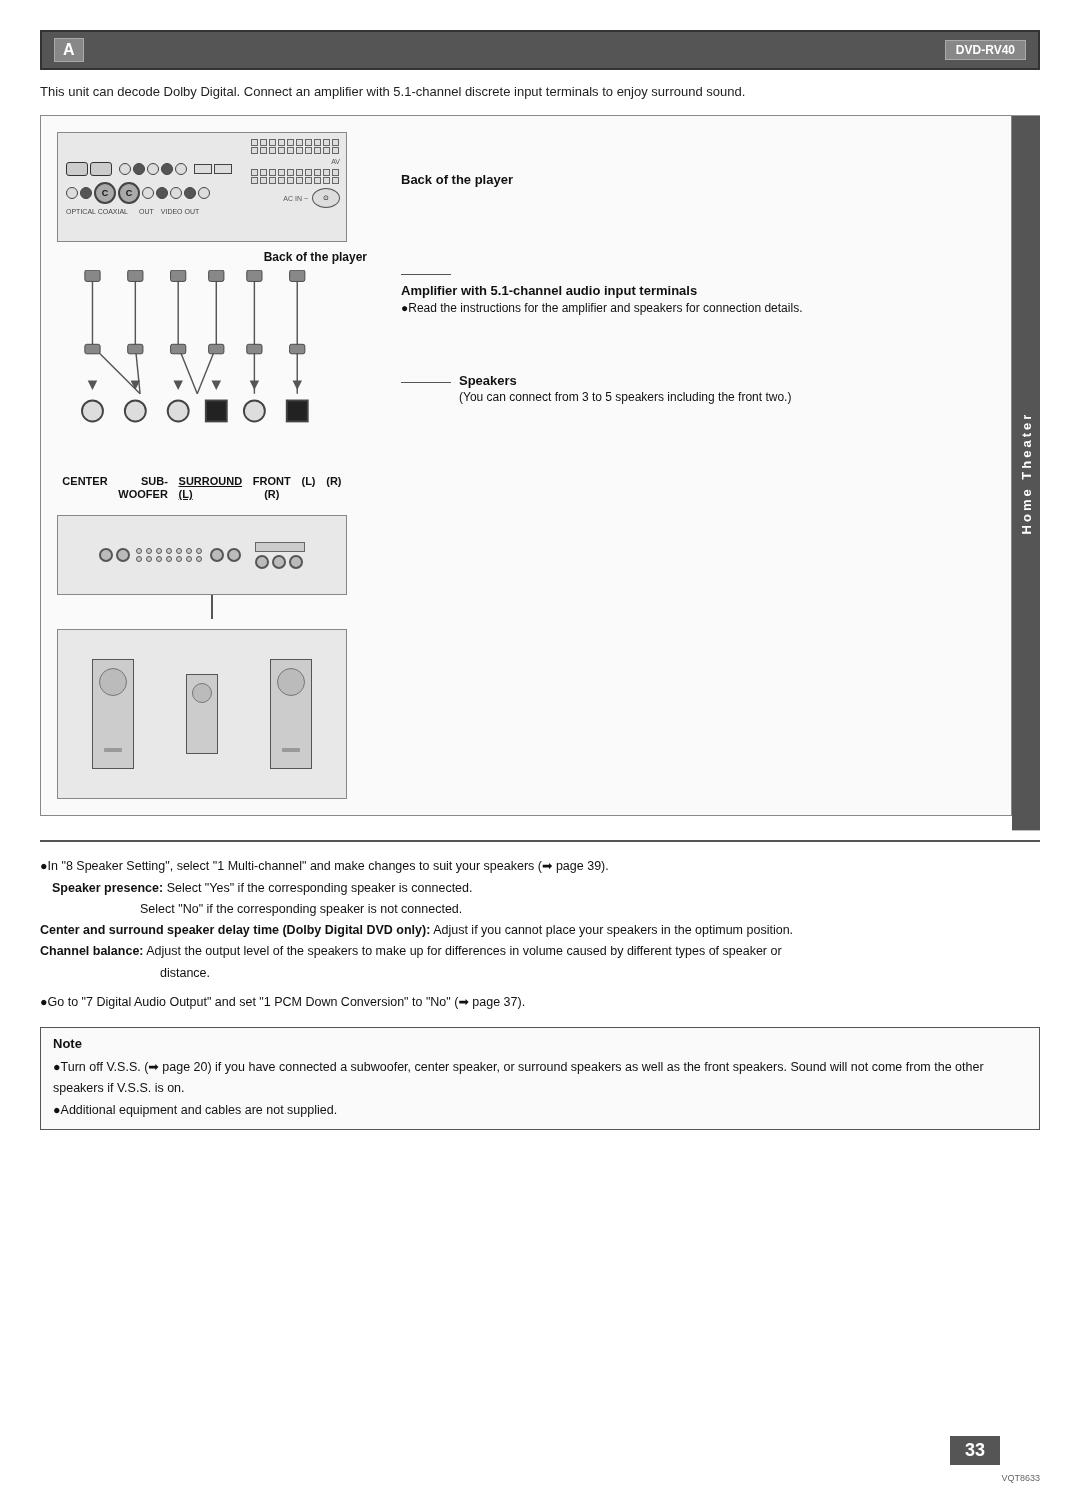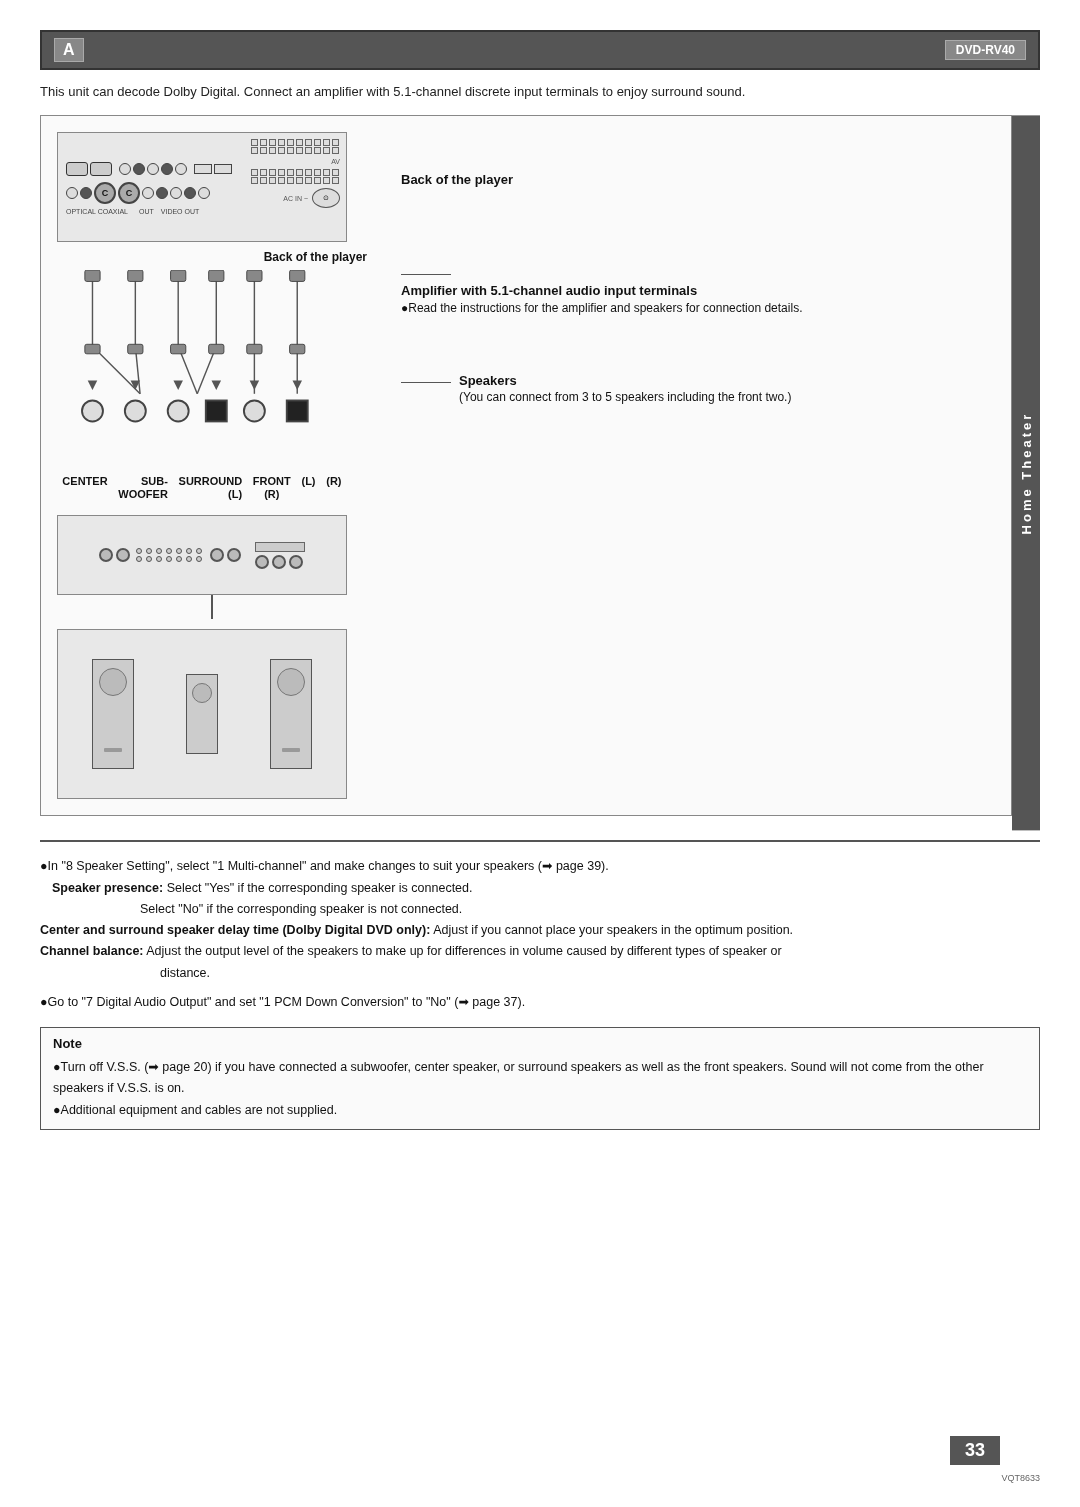--- a/index.html
+++ b/index.html
@@ -505,21 +505,21 @@
 
           
           <div style="display:flex; width:290px; justify-content:space-around; margin-top:2px;">
             <div class="terminal-item">
               <span class="terminal-label">CENTER</span>
             </div>
             <div class="terminal-item">
               <span class="terminal-label" style="text-align:right;">SUB-<br>WOOFER</span>
             </div>
             <div class="terminal-item">
-              <span class="terminal-label" style="text-align:right;">SURROUND<br>(L)</span>
+              <span class="terminal-label" style="text-align:left;text-decoration:underline;">SURROUND<br>(L)</span>
             </div>
             <div class="terminal-item">
               <span class="terminal-label" style="text-align:center;">FRONT<br>(R)</span>
             </div>
             <div class="terminal-item">
               <span class="terminal-label">(L)</span>
             </div>
             <div class="terminal-item">
               <span class="terminal-label">(R)</span>
             </div>

